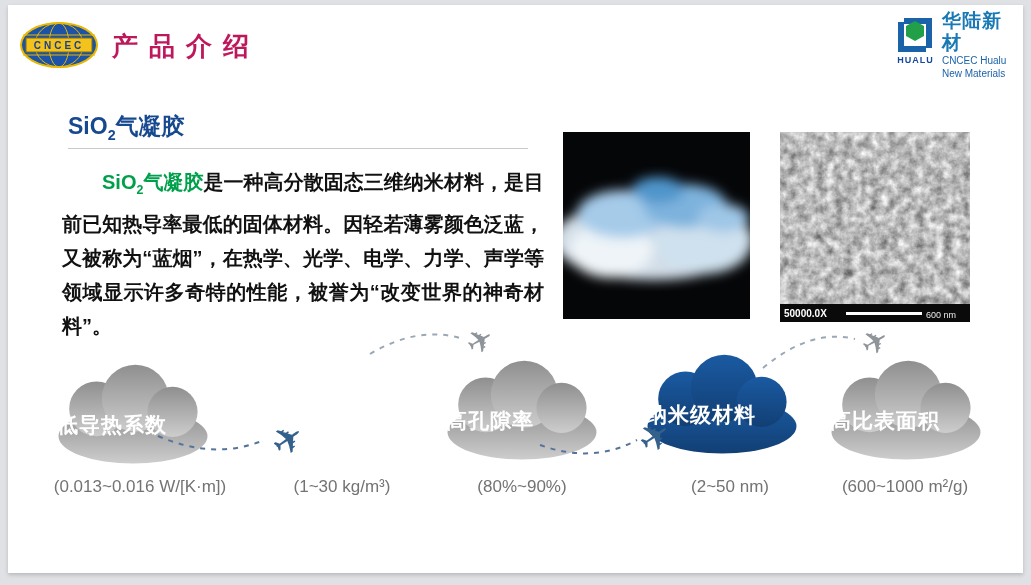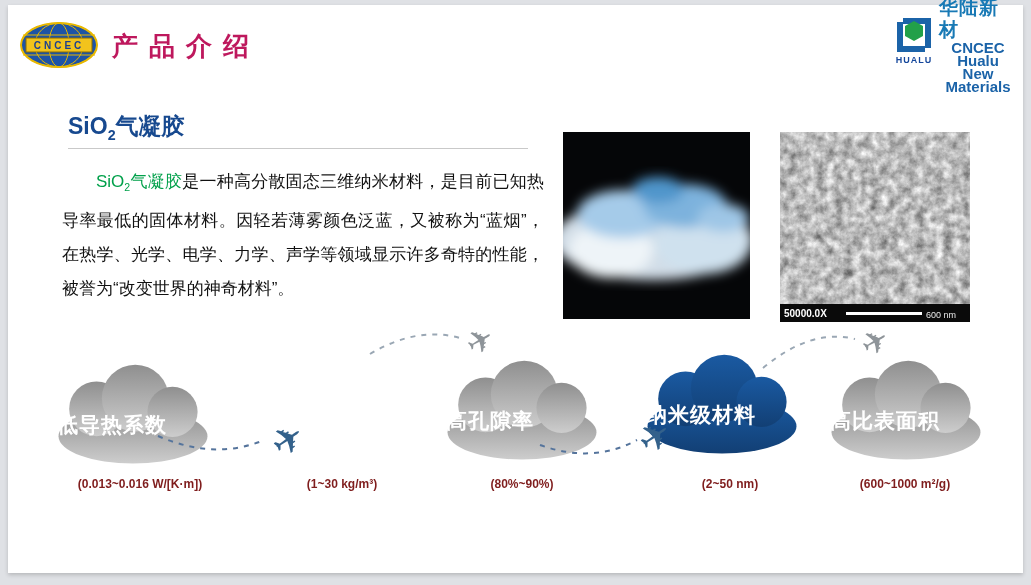--- a/index.html
+++ b/index.html
@@ -18,31 +18,31 @@
   .hdr-title{
     position:absolute;left:104px;top:24px;
     font-size:26px;font-weight:bold;color:#be185d;letter-spacing:11px;
   }
   .brand{position:absolute;left:884px;top:8px;width:125px;height:64px;display:flex;}
   .brand-icon-wrap{width:50px;display:flex;flex-direction:column;align-items:center;}
   .brand-icon{width:44px;height:44px;}
   .brand-hualu{font-size:9px;font-weight:bold;color:#16489c;letter-spacing:1px;margin-top:-2px;}
   .brand-text{display:flex;flex-direction:column;justify-content:center;padding-left:3px;}
   .brand-cn{font-size:19px;font-weight:bold;color:#1879b5;letter-spacing:1px;line-height:22px;}
-  .brand-en1,.brand-en2{font-size:15px;font-weight:bold;color:#1b63a8;line-height:13px;text-align:center;}
+  .brand-en1,.brand-en2{font-size:10px;font-weight:normal;color:#1b63a8;line-height:13px;}
   
   .sec-title{
     position:absolute;left:60px;top:106px;
     font-size:23px;font-weight:bold;color:#17498f;
   }
   .sec-rule{position:absolute;left:60px;top:143px;width:460px;height:1px;background:#c9c9c9;}
   
   .para{
     position:absolute;left:54px;top:160px;width:482px;
-    font-size:17px;font-weight:normal;color:#111;
+    font-size:20px;font-weight:bold;color:#111;
     line-height:34px;text-align:justify;text-indent:2em;
   }
   .green{color:#00a04a;}
   .sub{font-size:62%;vertical-align:sub;}
   
   .photo1{position:absolute;left:555px;top:127px;width:187px;height:187px;}
   .photo2{position:absolute;left:772px;top:127px;width:190px;height:190px;}
   
   .cloud{position:absolute;width:152px;height:104px;}
   .cloud svg{position:absolute;left:0;top:0;width:100%;height:100%;}
@@ -53,21 +53,21 @@
   .c1{left:49px;top:356px;}
   .c2{left:248px;top:346px;}
   .c3{left:438px;top:352px;}
   .c4{638px;left:638px;top:346px;}
   .c5{left:822px;top:352px;}
   
   .flights{position:absolute;left:47px;top:319px;width:940px;height:145px;pointer-events:none;}
   
   .value{
     position:absolute;top:472px;transform:translateX(-50%);
-    font-size:12px;font-weight:bold;color:#7f1d1d;white-space:nowrap;
+    font-size:17px;font-weight:normal;color:#737373;white-space:nowrap;
   }
   .v1{left:132px;} .v2{left:334px;} .v3{left:514px;} .v4{left:722px;} .v5{left:897px;}
   .defs-holder{position:absolute;width:0;height:0;overflow:hidden;}
 </style>
 </head>
 <body>
 
 <svg class="defs-holder" aria-hidden="true">
   <defs>
     <linearGradient id="gradGray" x1="0" y1="0" x2="0" y2="1">

